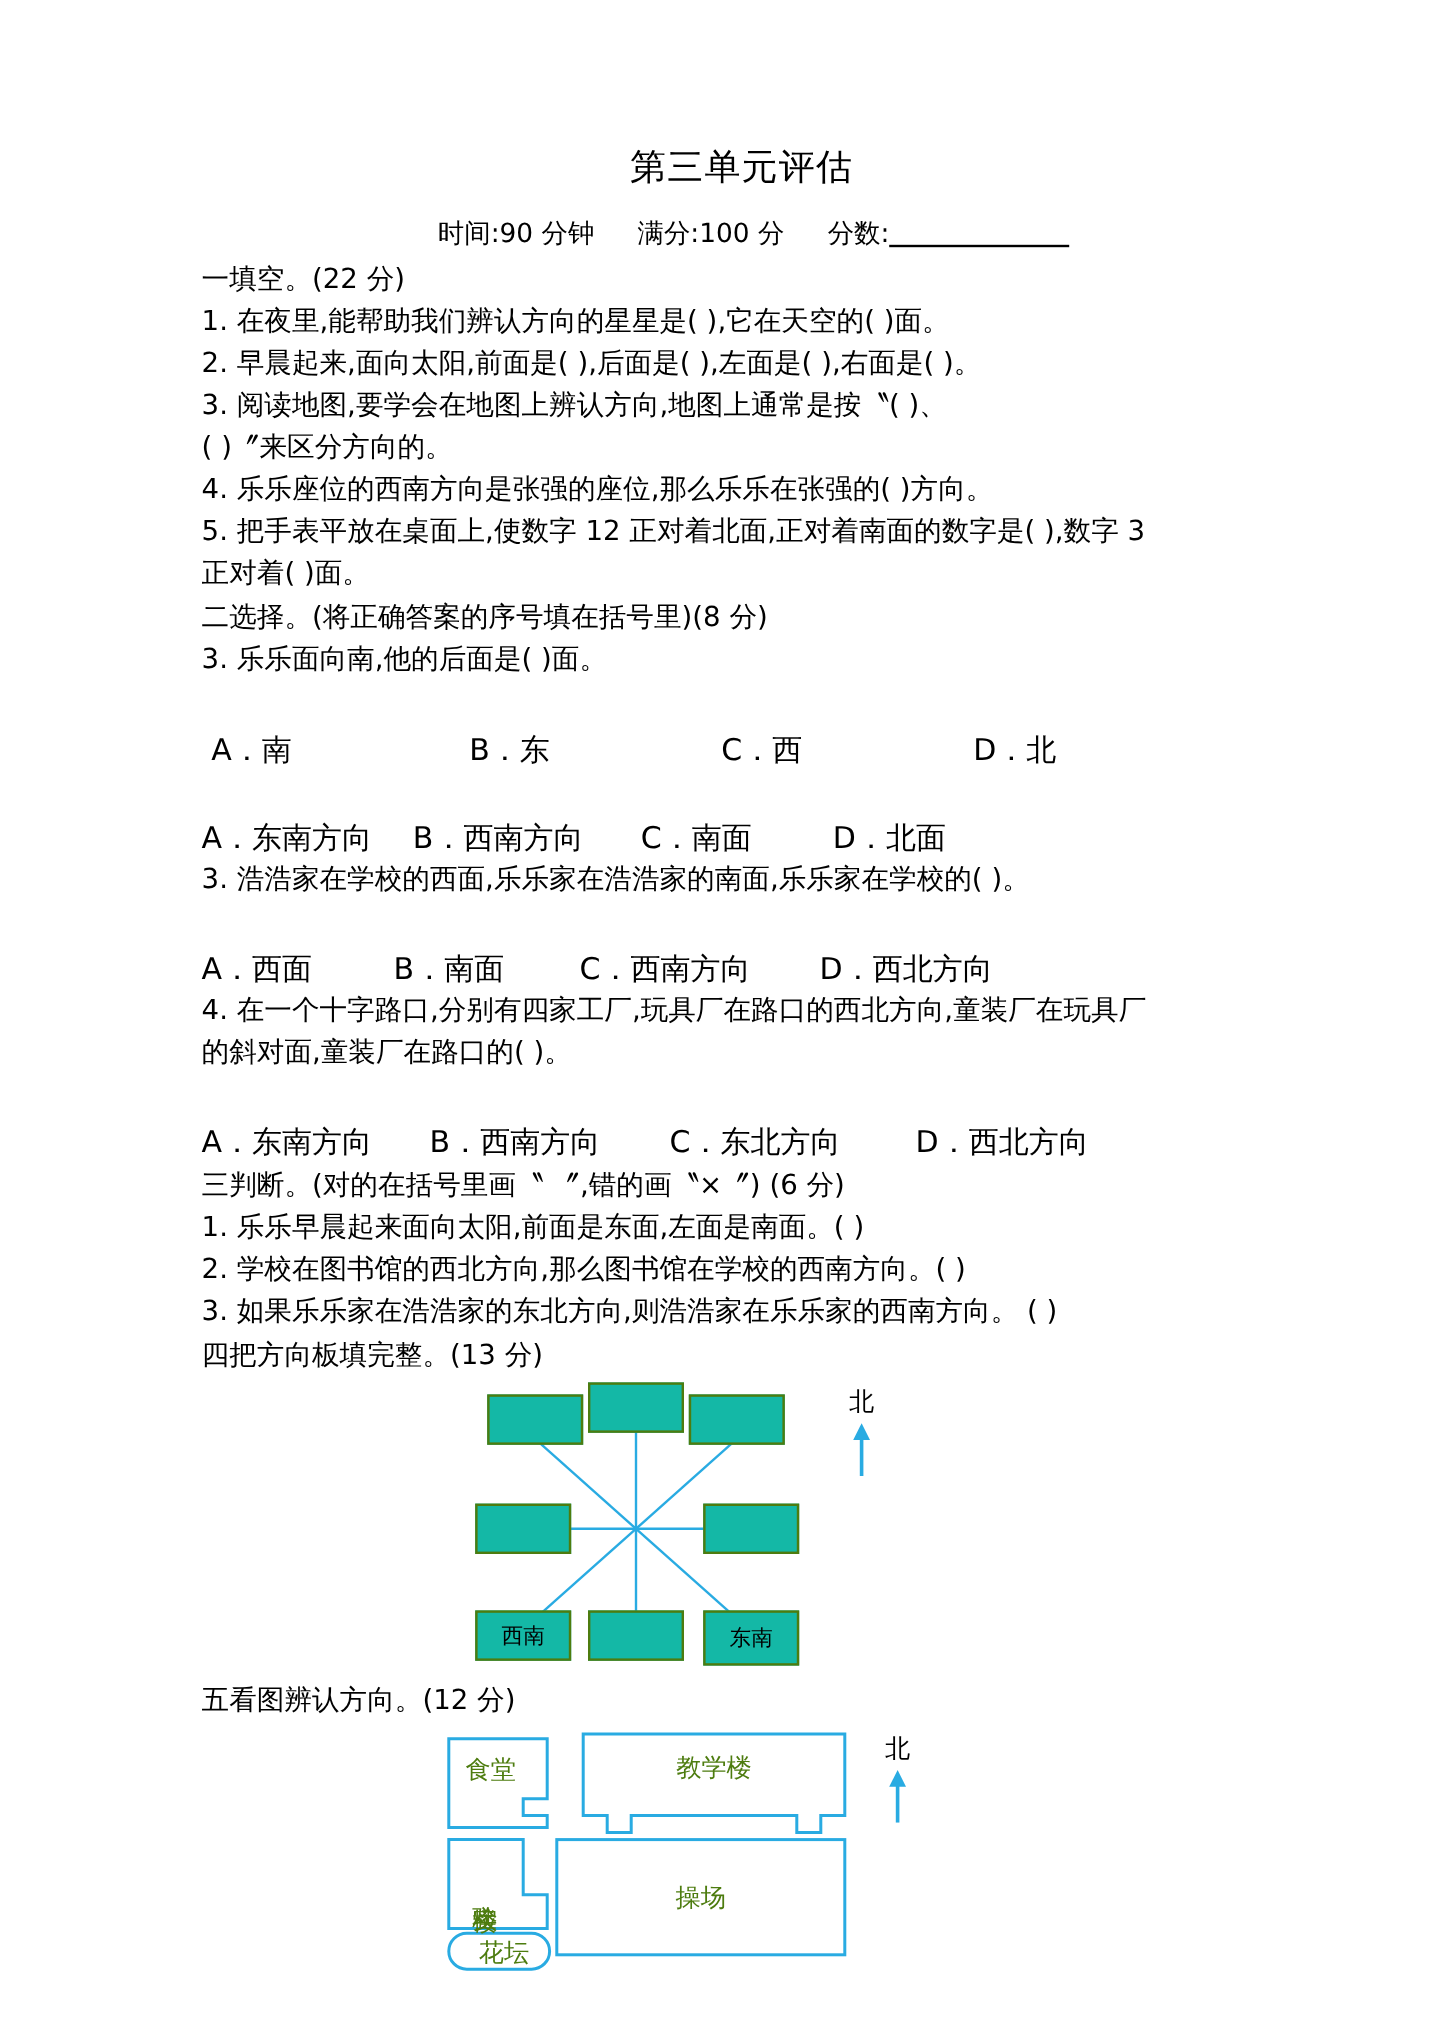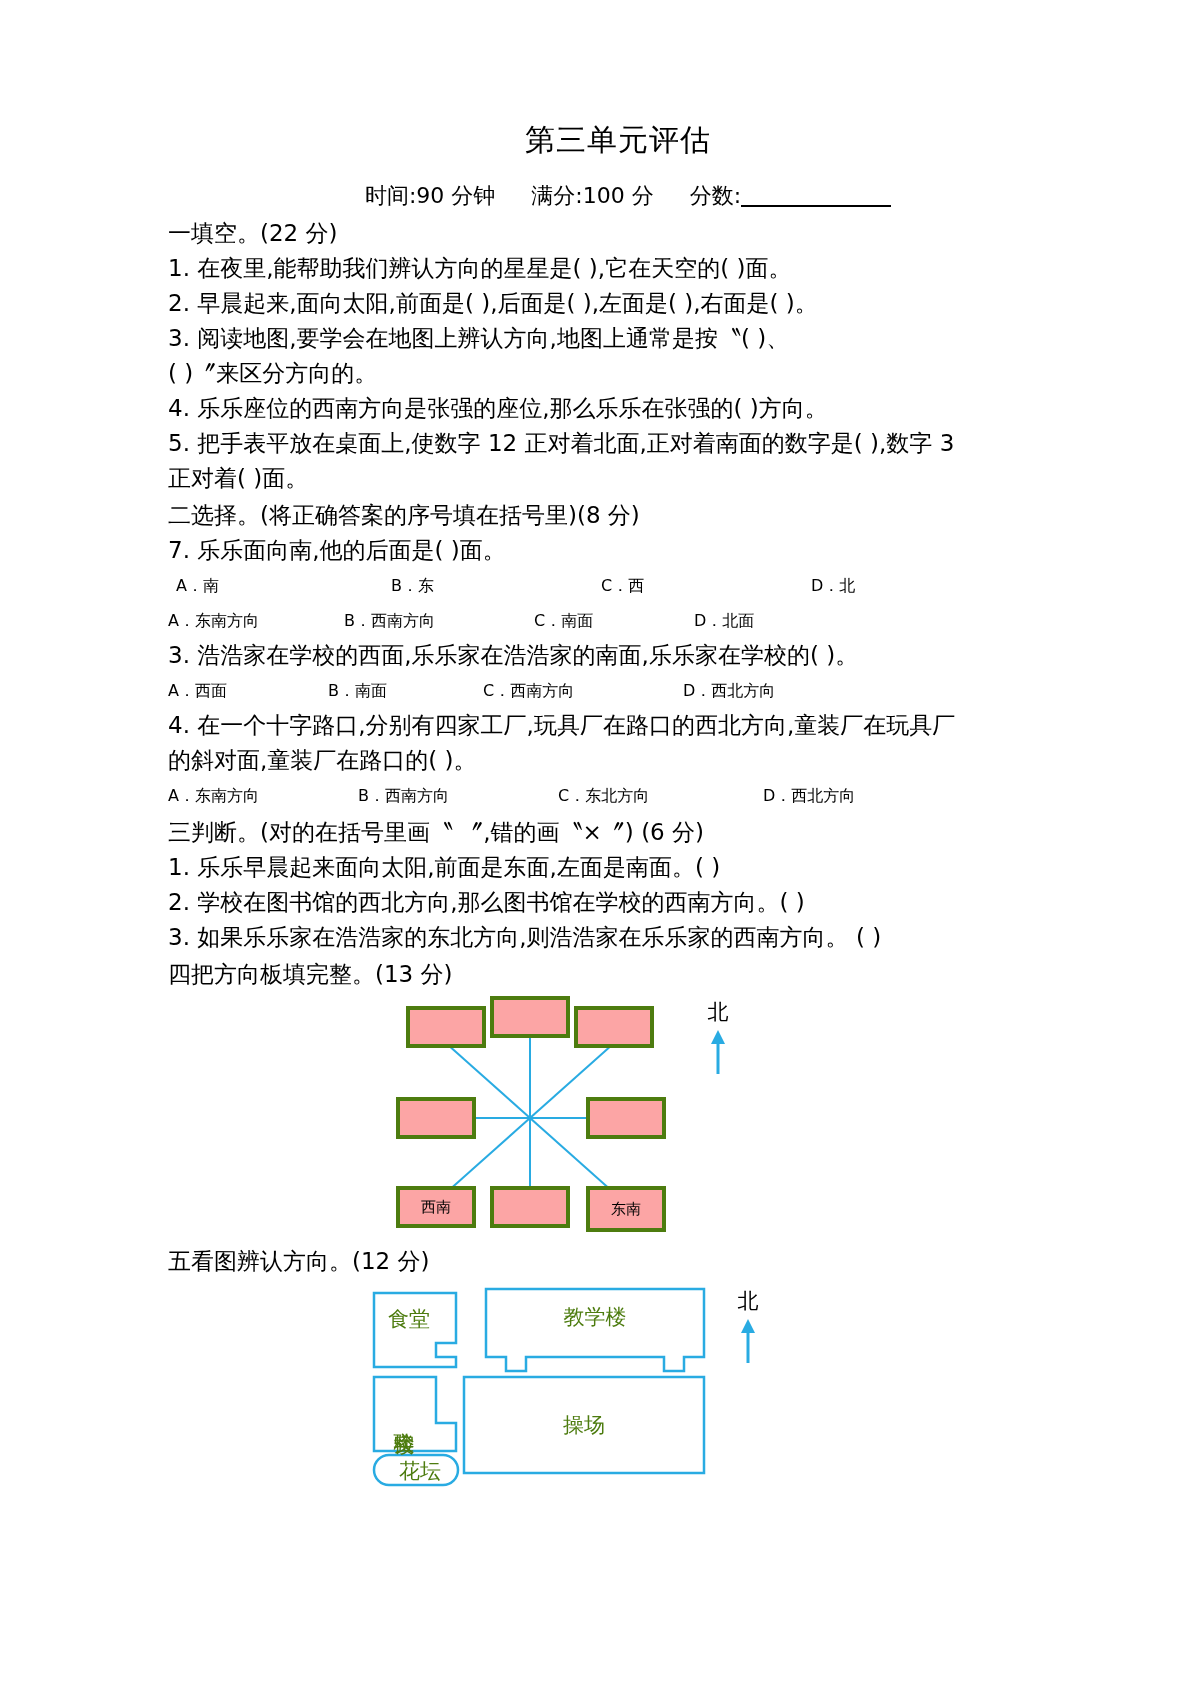--- a/index.html
+++ b/index.html
@@ -59,44 +59,45 @@
     line-height: 35px;
     margin-top: 2px;
     white-space: nowrap;
   }
   .q {
     font-size: 23px;
     line-height: 35px;
     white-space: nowrap;
   }
   .opts {
-    font-size: 16px;
+    font-size: 25px;
     line-height: 35px;
     display: flex;
     white-space: nowrap;
+    margin-top: 39px;
   }
   .opt { display: inline-block; }
 
   
   .fig {
     position: relative;
     width: 860px;
   }
   .dirboard { height: 248px; margin-top: 2px; }
   .schoolmap { height: 210px; margin-top: 6px; }
 
   .box {
     position: absolute;
-    border: 4px solid #4d7c0f;
-    background: #fca5a5;
+    border: 2px solid #4d7c0f;
+    background: #14b8a6;
     box-sizing: border-box;
     display: flex;
     align-items: center;
     justify-content: center;
-    font-size: 15px;
+    font-size: 18px;
     color: #000;
   }
   .north {
     position: absolute;
     text-align: center;
     font-size: 21px;
     line-height: 24px;
     width: 40px;
   }
   .north .arrow-wrap {
@@ -141,21 +142,21 @@
     <div class="q">1. 在夜里,能帮助我们辨认方向的星星是(          ),它在天空的(          )面。</div>
     <div class="q">2. 早晨起来,面向太阳,前面是(      ),后面是(      ),左面是(      ),右面是(      )。</div>
     <div class="q">3. 阅读地图,要学会在地图上辨认方向,地图上通常是按〝(                )、</div>
     <div class="q">(                 )〞来区分方向的。</div>
     <div class="q">4. 乐乐座位的西南方向是张强的座位,那么乐乐在张强的(          )方向。</div>
     <div class="q">5. 把手表平放在桌面上,使数字 12 正对着北面,正对着南面的数字是(      ),数字 3</div>
     <div class="q">正对着(      )面。</div>
 
     <div class="sec-head">二选择。(将正确答案的序号填在括号里)(8 分)</div>
 
-    <div class="q">7. 乐乐面向南,他的后面是(      )面。</div>
+    <div class="q">3. 乐乐面向南,他的后面是(      )面。</div>
     <div class="opts">
       <span class="opt" style="width:215px;padding-left:8px">A．南</span>
       <span class="opt" style="width:210px">B．东</span>
       <span class="opt" style="width:210px">C．西</span>
       <span class="opt">D．北</span>
     </div>
 
     <div class="opts">
       <span class="opt" style="width:176px">A．东南方向</span>
       <span class="opt" style="width:190px">B．西南方向</span>

